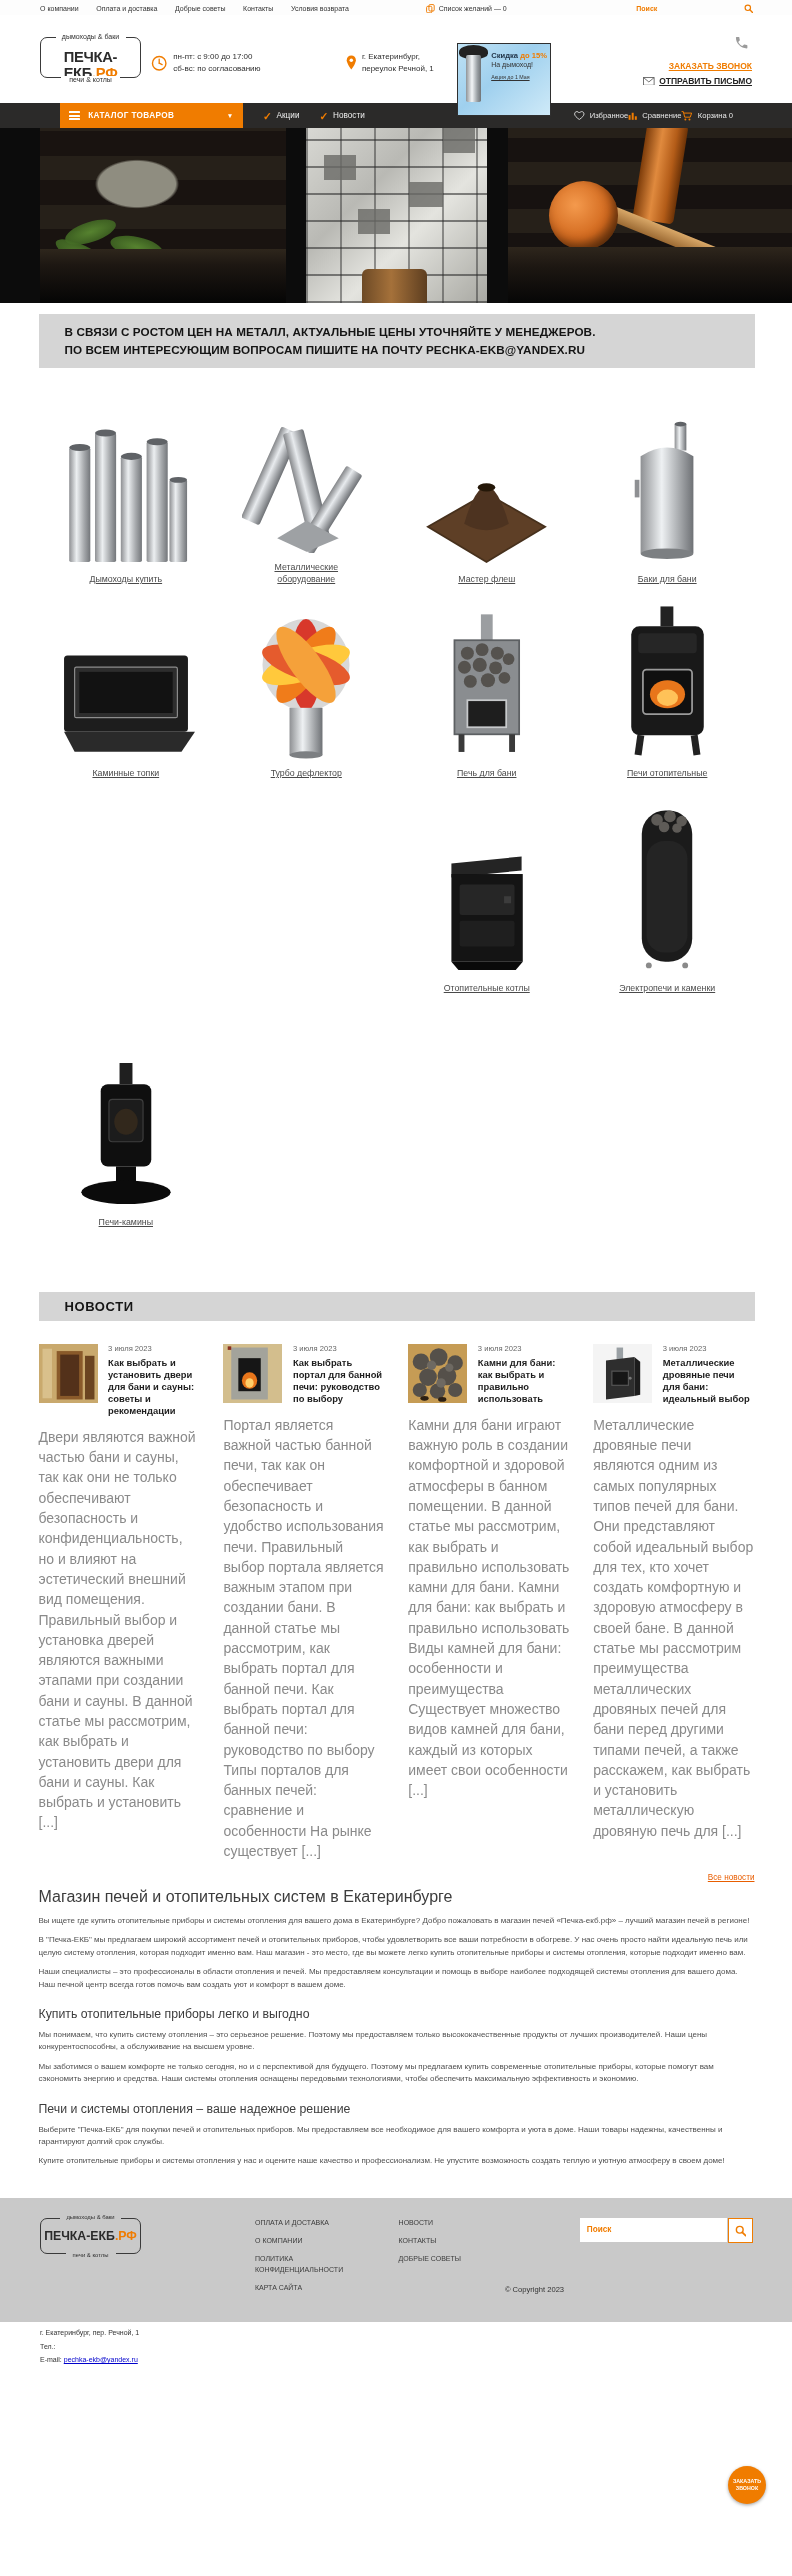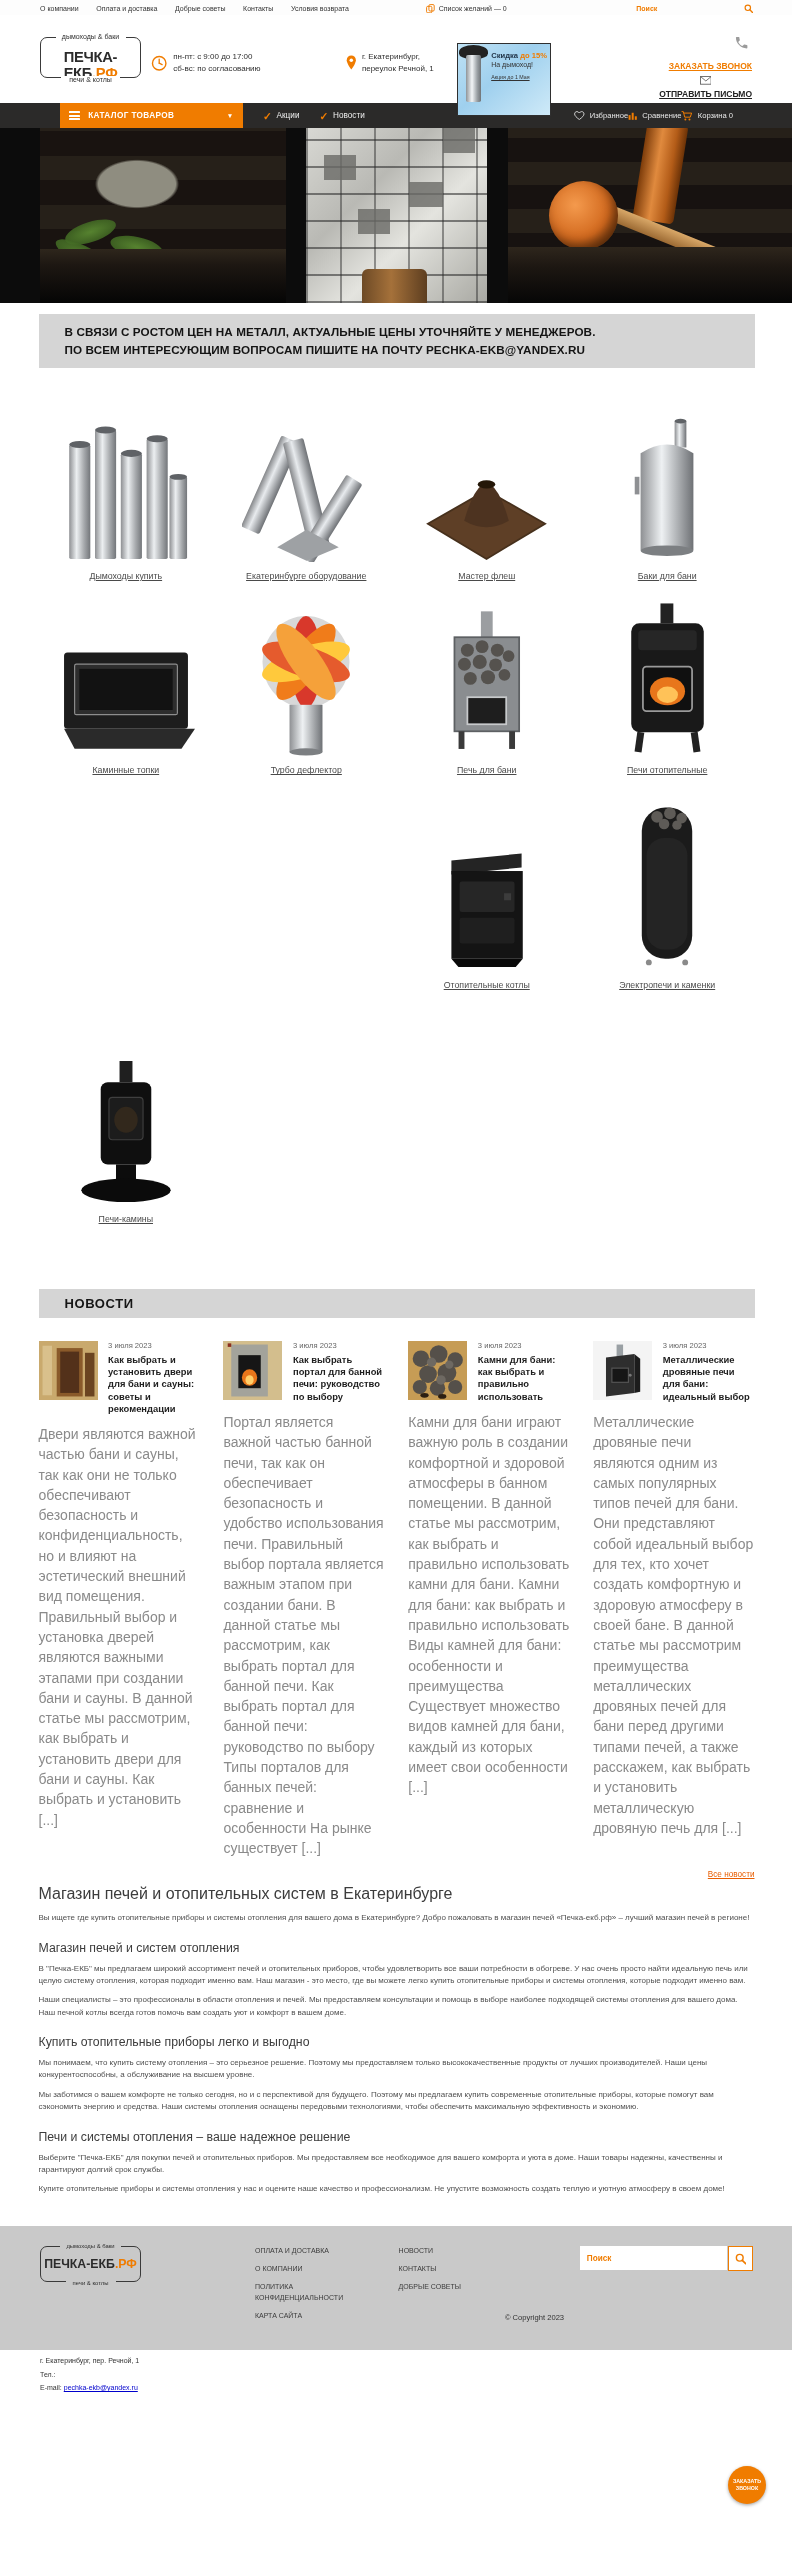--- a/index.html
+++ b/index.html
@@ -30,21 +30,21 @@
   .promo-pipe { position:absolute; left:8.2px; top:10.6px; width:15.3px; height:47px; background:linear-gradient(90deg,#8f9498,#f2f5f7 40%,#9aa0a4 75%,#6f7478); border-radius:1.8px; }
   .promo-cap { position:absolute; left:1.2px; top:1.2px; width:29px; height:14px; background:#222; border-radius:50% 50% 40% 40%; }
   .promo-text { flex:1; padding:7px 2.3px 0 1.2px; }
   .promo-l1 { font-size:7.6px; font-weight:bold; color:#23364a; }
   .promo-l1 .hl { color:#f07c00; }
   .promo-l2 { font-size:7px; color:#333; margin-top:1.2px; }
   .promo-l3 { font-size:5.3px; color:#333; text-decoration:underline; margin-top:5.3px; }
   .callbox { position:absolute; right:41px; top:20px; text-align:right; }
   .phone-ico { display:inline-block; margin-right:2.3px; }
   .call-link { display:block; margin-top:8.2px; font-size:8.5px; font-weight:bold; color:#f07c00; text-decoration:underline; }
-  .mail-link { display:flex; justify-content:flex-end; align-items:center; gap:4.1px; margin-top:5.3px; font-size:8.5px; font-weight:bold; color:#222;flex-direction:column; }
+  .mail-link { display:flex; justify-content:flex-end; align-items:center; gap:4.1px; margin-top:5.3px; font-size:8.5px; font-weight:bold; color:#222; }
   .mail-link span { text-decoration:underline; }
 
   
   .navbar { height:25px; background:#2b2a29; display:flex; align-items:center; padding:0 60px; }
   .catalog-btn { width:183px; height:25px; background:#f07c00; color:#fff; font-size:8.2px; font-weight:bold; letter-spacing:0.4px; display:flex; align-items:center; gap:8.2px; padding:0 9.4px; cursor:pointer; }
   .burger { display:inline-flex; flex-direction:column; gap:1.8px; }
   .burger i { width:10.6px; height:1.8px; background:#fff; border-radius:0.6px; }
   .catalog-btn .chev { margin-left:auto; font-size:6.5px; }
   .nav-item { display:flex; align-items:center; gap:4.7px; color:#eee; font-size:8.2px; margin-left:20px; cursor:pointer; }
   .check { color:#f07c00; font-size:10.6px; font-weight:bold; }
@@ -321,21 +321,21 @@
             <rect x="30" y="40" width="34" height="170" fill="url(#m2)" rx="4"></rect>
           </g>
         <g transform="rotate(-14 110 115)">
             <rect x="92" y="20" width="36" height="190" fill="url(#m2)" rx="4"></rect>
           </g>
         <g transform="rotate(32 110 115)">
             <rect x="150" y="50" width="32" height="160" fill="url(#m2)" rx="4"></rect>
           </g>
         <polygon points="60,205 110,175 165,205 110,228" fill="#9ea1a4"></polygon>
       </svg>
-      <a>Екатеринбурге оборудование</a>
+      <a>Металлические оборудование</a>
     </div>
     <div class="cat">
       <svg width="129" height="100" viewBox="0 0 220 170">
         <polygon points="10,105 110,48 210,105 110,165" fill="#5e3f26" stroke="#46301c" stroke-width="3"></polygon>
         <path d="M72 100 Q86 50 103 38 L117 38 Q134 50 148 100 Q110 122 72 100 Z" fill="#4d3320"></path>
         <ellipse cx="110" cy="38" rx="15" ry="7" fill="#241708"></ellipse>
       </svg>
       <a>Мастер флеш</a>
     </div>
     <div class="cat">
@@ -556,23 +556,22 @@
     </div>
     <div class="news-body">Металлические дровяные печи являются одним из самых популярных типов печей для бани. Они представляют собой идеальный выбор для тех, кто хочет создать комфортную и здоровую атмосферу в своей бане. В данной статье мы рассмотрим преимущества металлических дровяных печей для бани перед другими типами печей, а также расскажем, как выбрать и установить металлическую дровяную печь для [...]</div>
   </div>
 </div>
 
 <div class="all-news"><a>Все новости</a></div>
 
 <div class="seo">
   <h1>Магазин печей и отопительных систем в Екатеринбурге</h1>
   <p>Вы ищете где купить отопительные приборы и системы отопления для вашего дома в Екатеринбурге? Добро пожаловать в магазин печей «Печка-екб.рф» – лучший магазин печей в регионе!</p>
-  <h2>Магазин печей и систем отопления</h2>
   <p>В "Печка-ЕКБ" мы предлагаем широкий ассортимент печей и отопительных приборов, чтобы удовлетворить все ваши потребности в обогреве. У нас очень просто найти идеальную печь или целую систему отопления, которая подходит именно вам. Наш магазин - это место, где вы можете легко купить отопительные приборы и системы отопления, которые подходит именно вам.</p>
-  <p>Наши специалисты – это профессионалы в области отопления и печей. Мы предоставляем консультации и помощь в выборе наиболее подходящей системы отопления для вашего дома. Наш печной котлы всегда готов помочь вам создать уют и комфорт в вашем доме.</p>
+  <p>Наши специалисты – это профессионалы в области отопления и печей. Мы предоставляем консультации и помощь в выборе наиболее подходящей системы отопления для вашего дома. Наш печной центр всегда готов помочь вам создать уют и комфорт в вашем доме.</p>
   <h2>Купить отопительные приборы легко и выгодно</h2>
   <p>Мы понимаем, что купить систему отопления – это серьезное решение. Поэтому мы предоставляем только высококачественные продукты от лучших производителей. Наши цены конкурентоспособны, а обслуживание на высшем уровне.</p>
   <p>Мы заботимся о вашем комфорте не только сегодня, но и с перспективой для будущего. Поэтому мы предлагаем купить современные отопительные приборы, которые помогут вам сэкономить энергию и средства. Наши системы отопления оснащены передовыми технологиями, чтобы обеспечить максимальную эффективность и экономию.</p>
   <h2>Печи и системы отопления – ваше надежное решение</h2>
   <p>Выберите "Печка-ЕКБ" для покупки печей и отопительных приборов. Мы предоставляем все необходимое для вашего комфорта и уюта в доме. Наши товары надежны, качественны и гарантируют долгий срок службы.</p>
   <p>Купите отопительные приборы и системы отопления у нас и оцените наше качество и профессионализм. Не упустите возможность создать теплую и уютную атмосферу в своем доме!</p>
 </div>
 
 <div class="footer">
   <div class="f-top">

